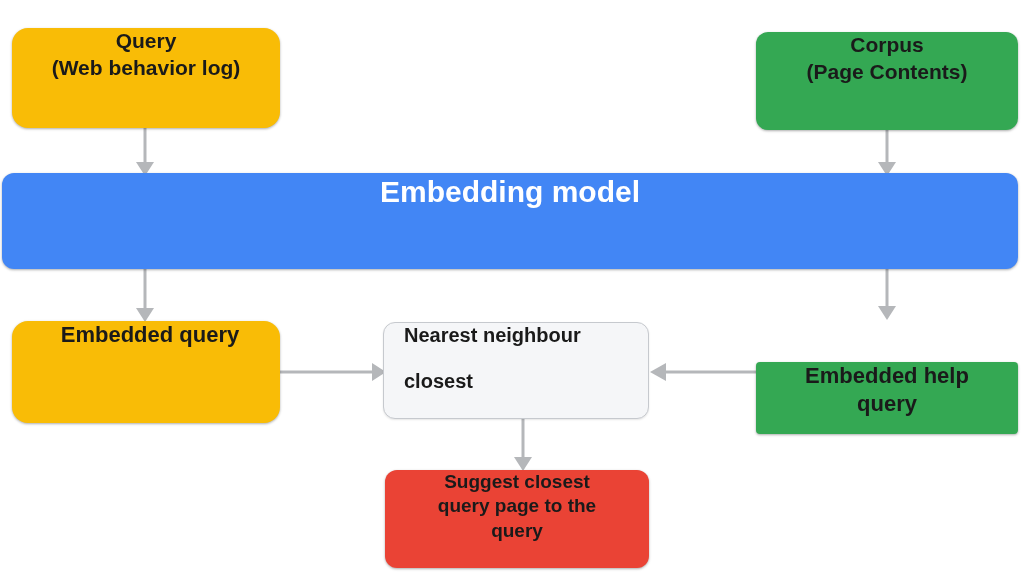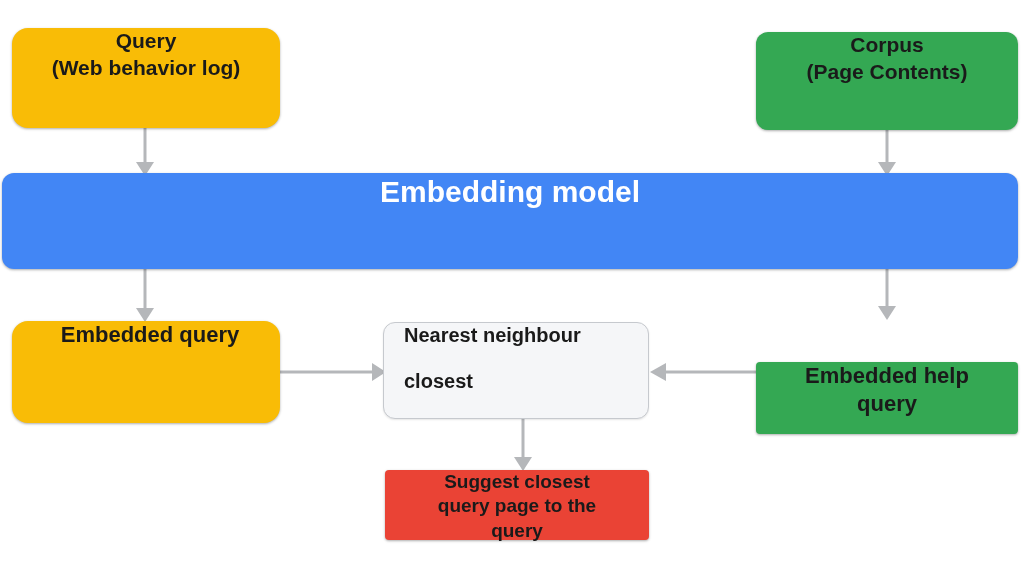--- a/index.html
+++ b/index.html
@@ -79,25 +79,25 @@
   }
   #node-embedded-help-pages {
     left: 756px; top: 318px; width: 262px; height: 72px;
     background: #34A853;
     font-size: 22px;
     font-weight: bold;
     border-radius: 4px;
     margin-top: 44px;
   }
   #node-suggest {
-    left: 385px; top: 470px; width: 264px; height: 70px;
+    left: 385px; top: 470px; width: 264px; height: 98px;
     background: #EA4335;
     font-size: 19px;
     font-weight: normal;
-    border-radius: 4px;
+    border-radius: 12px;
   }
 
   
   .connector {
     position: absolute;
     z-index: 1;
     overflow: visible;
   }
   .conn-line {
     stroke: #B5B7BA;

